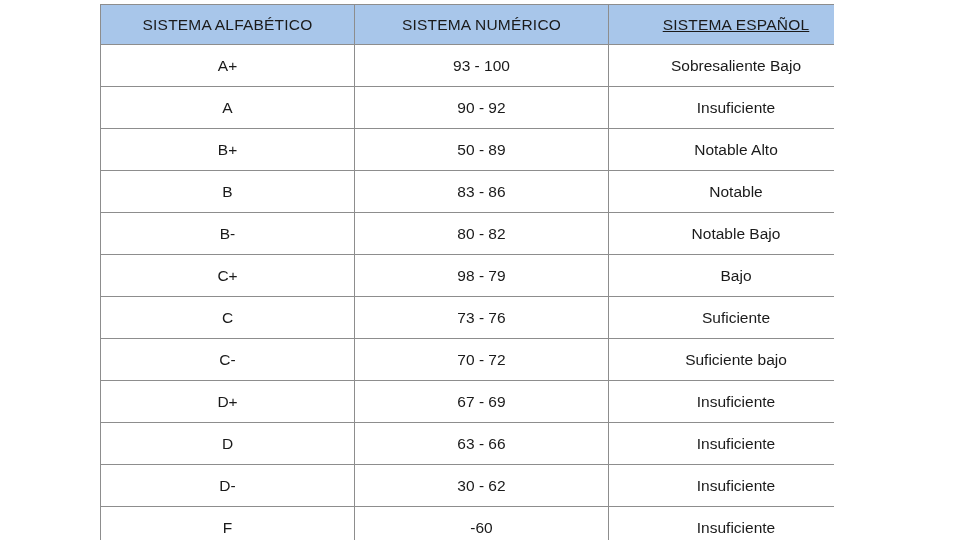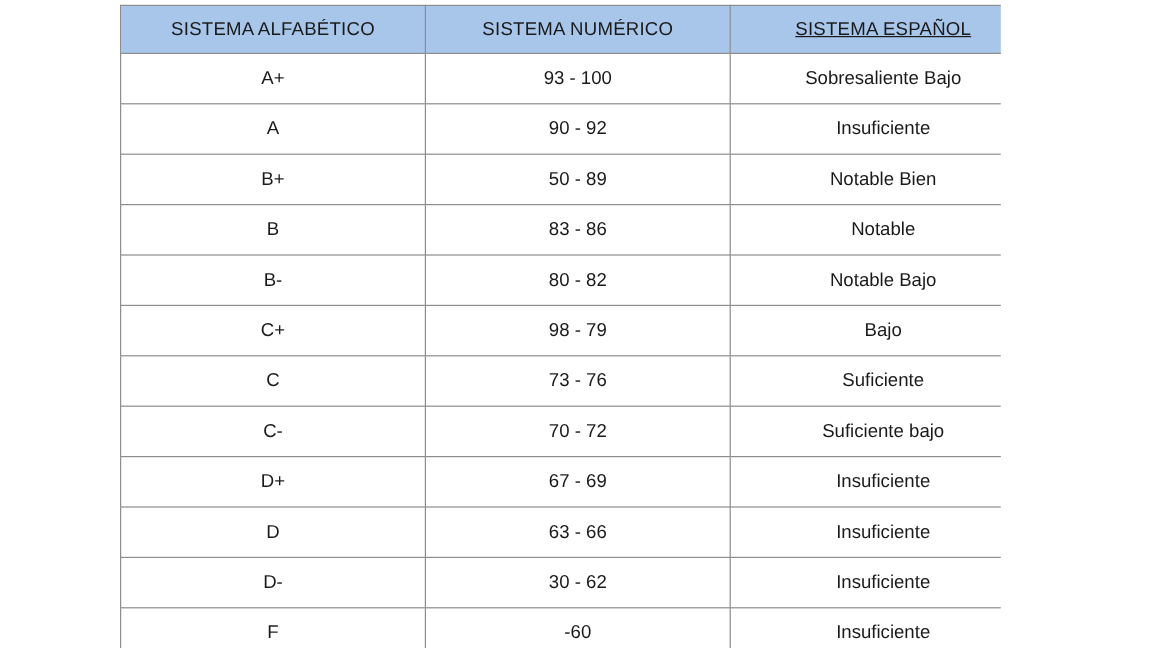--- a/index.html
+++ b/index.html
@@ -69,21 +69,21 @@
         <td>Sobresaliente Bajo</td>
       </tr>
       <tr>
         <td>A</td>
         <td>90 - 92</td>
         <td>Insuficiente</td>
       </tr>
       <tr>
         <td>B+</td>
         <td>50 - 89</td>
-        <td>Notable Bien</td>
+        <td>Notable Alto</td>
       </tr>
       <tr>
         <td>B</td>
         <td>83 - 86</td>
         <td>Notable</td>
       </tr>
       <tr>
         <td>B-</td>
         <td>80 - 82</td>
         <td>Notable Bajo</td>

